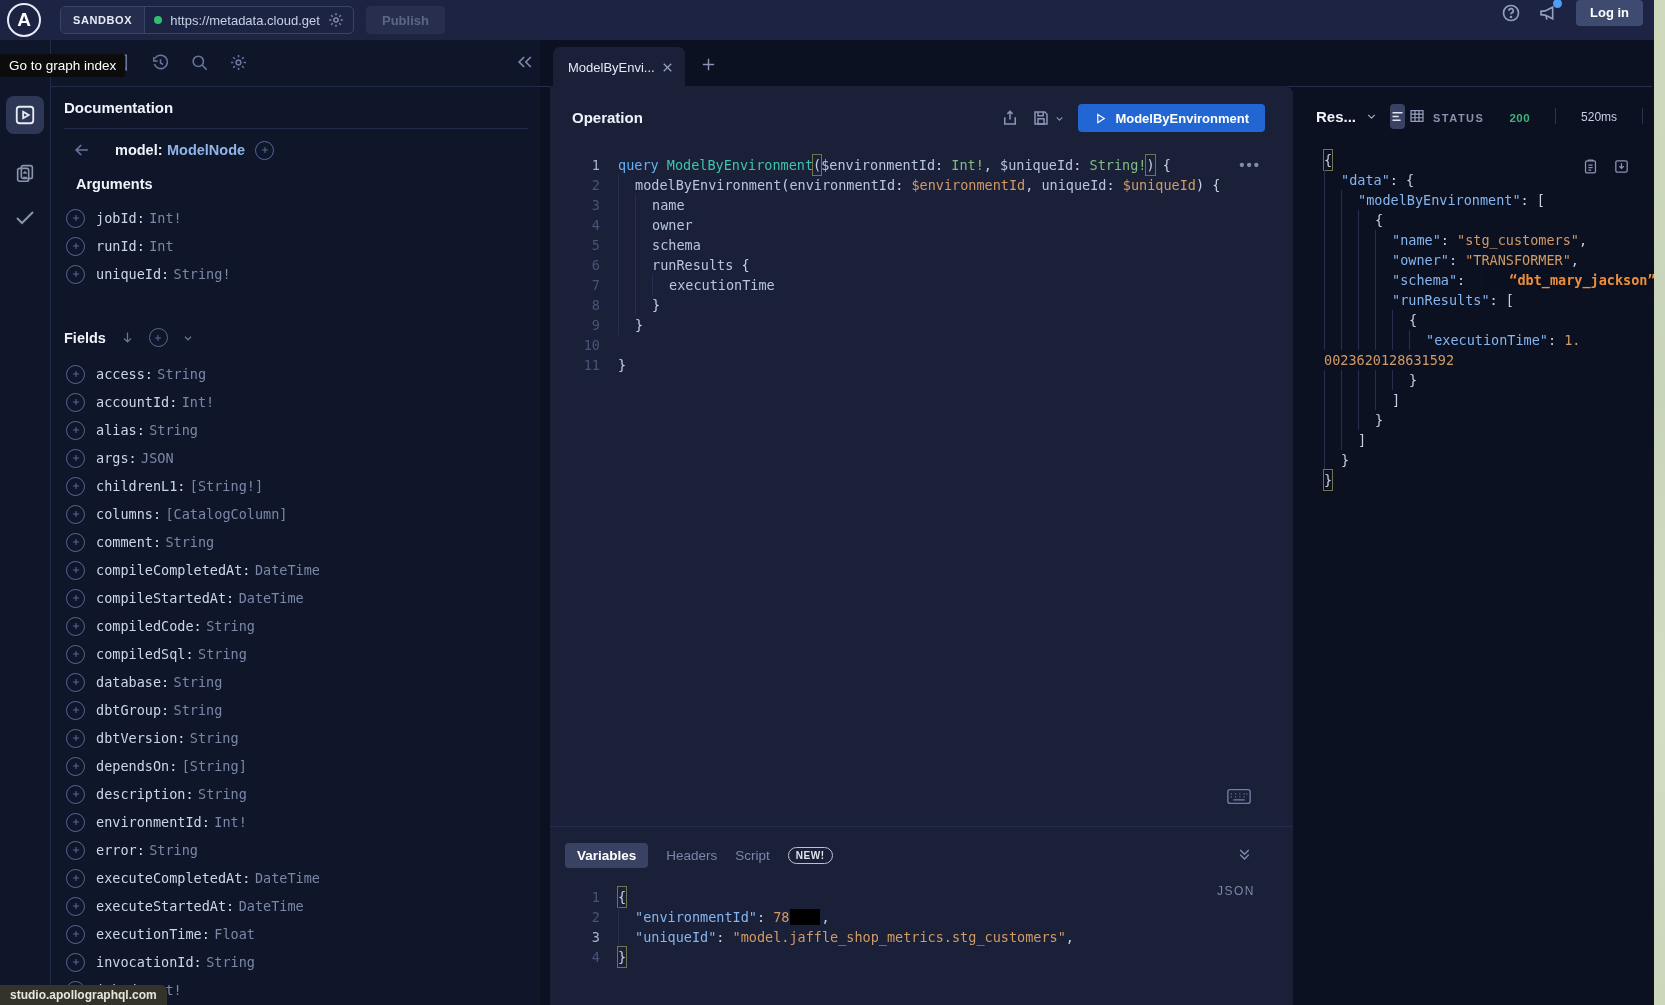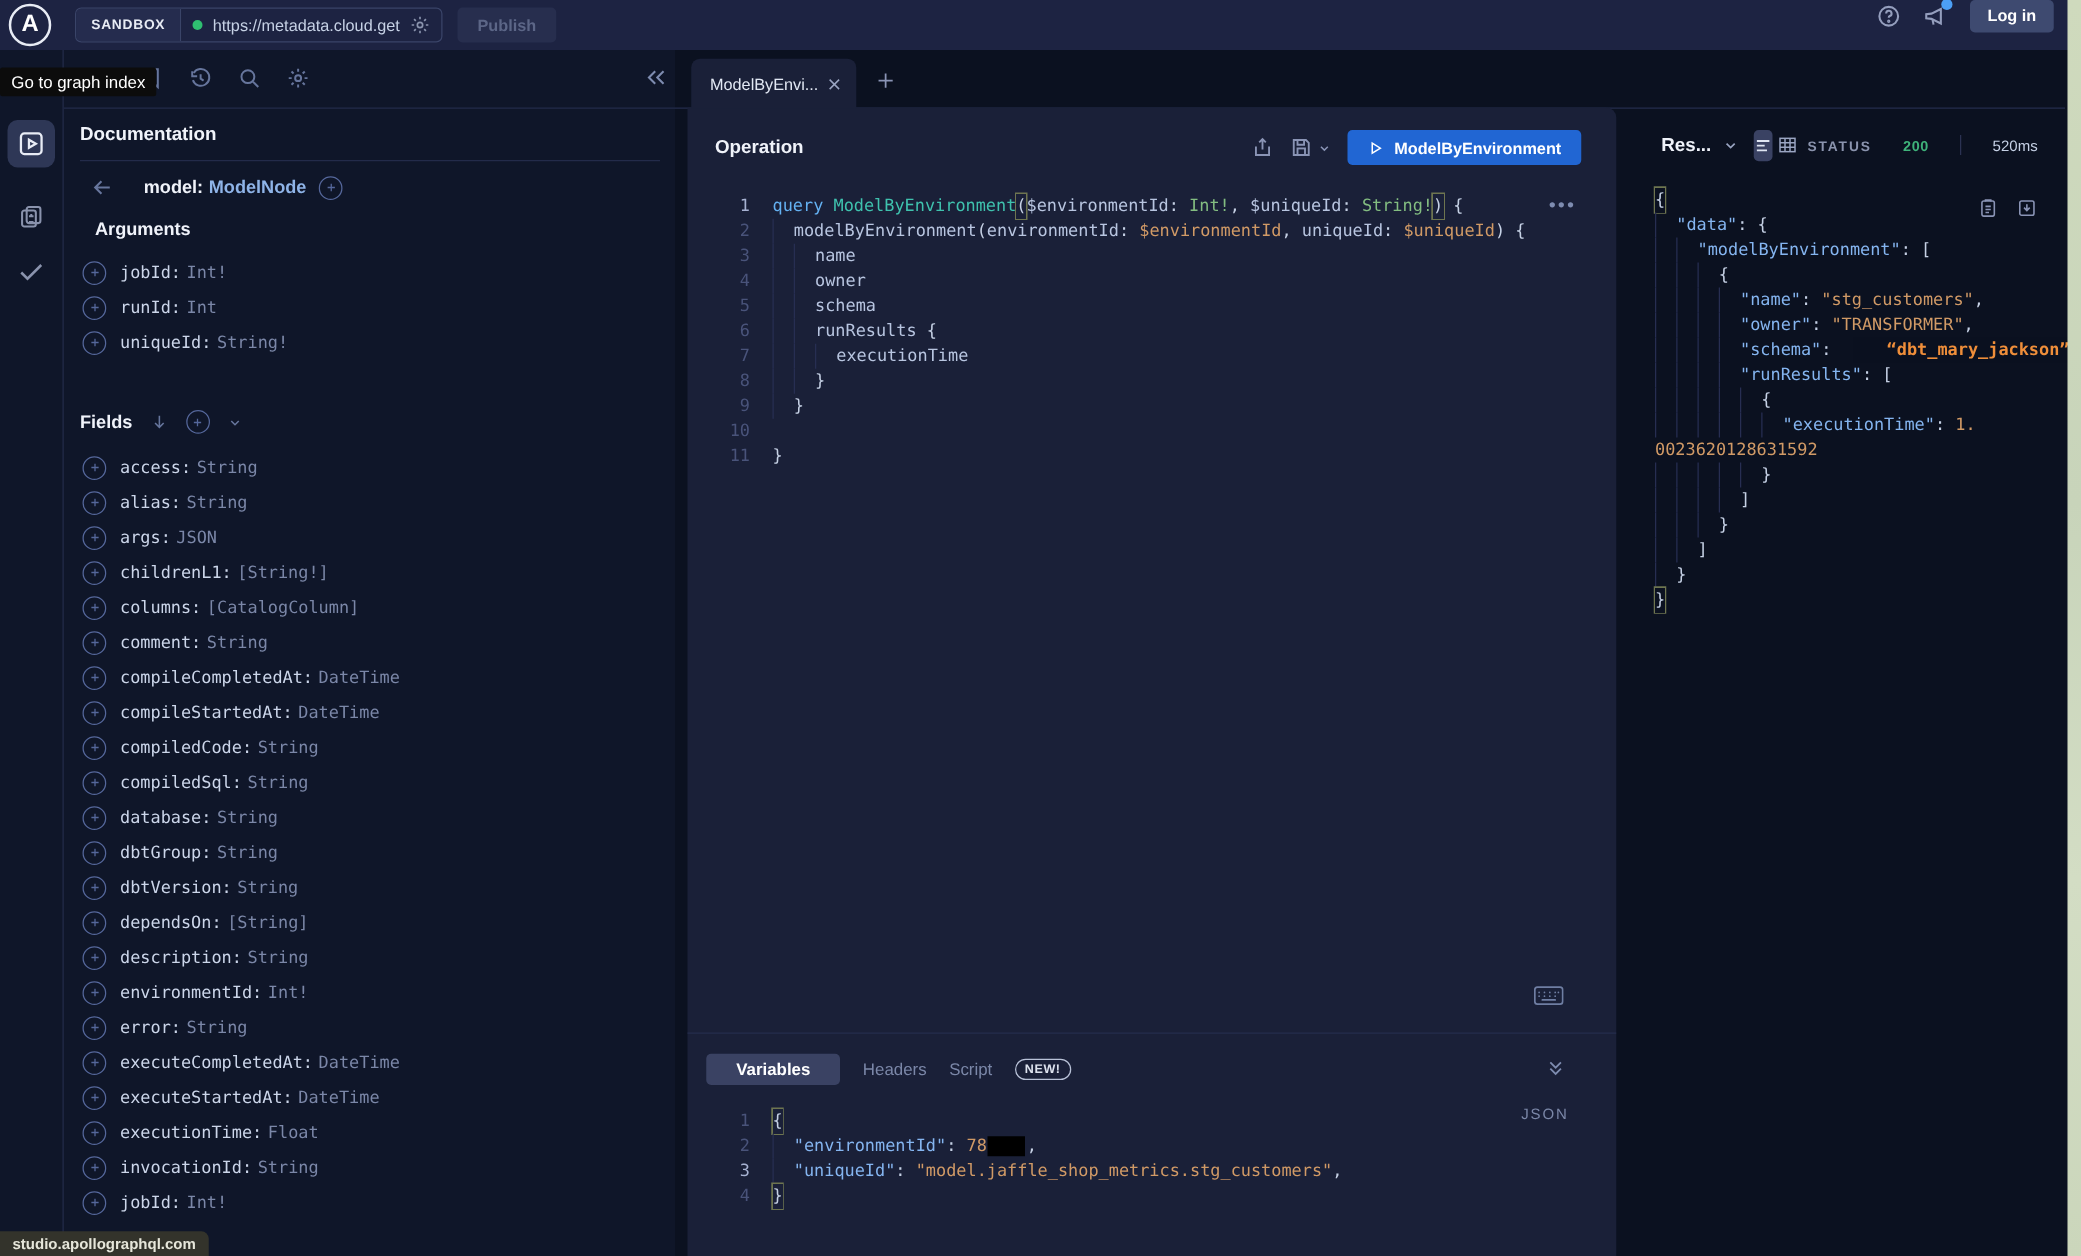--- a/index.html
+++ b/index.html
@@ -98,31 +98,31 @@
   .t-hl{color:#ef8e3a;font-weight:bold;background:#0a101f;padding:3px 14px 3px 26px;margin-left:10px;
         line-height:14px;align-self:center;}
   .t-red{display:inline-block;width:30px;height:16px;background:#000;align-self:center;margin:0 1px;}
 
   .kbd-icon{position:absolute;right:42px;top:702px;color:#6f7ea3;}
   .card-divider{position:absolute;left:0;top:740px;width:100%;height:1px;background:#252c4c;}
 
   
   .vars-tabs{position:absolute;left:15px;top:757px;display:flex;align-items:center;gap:18px;}
   .vtab-sel{background:#3a4263;border-radius:4px;color:#fff;font-size:13.5px;font-weight:bold;
-            padding:5px 24px;}
+            padding:5px 12px;}
   .vtab{color:#7b87a8;font-size:13.5px;}
   .new-badge{border:1.5px solid #b9c2d8;border-radius:9px;color:#dde2ee;font-size:10px;font-weight:bold;
              padding:2px 7px;letter-spacing:.5px;}
   .vars-collapse{position:absolute;right:40px;top:760px;color:#7e8cb0;}
   .json-label{position:absolute;right:38px;top:798px;color:#7b87a8;font-size:12px;letter-spacing:1.5px;}
 
   
   .resp{position:absolute;left:1300px;top:86px;width:352px;bottom:0;z-index:2;}
   .resp-head{position:absolute;left:0;top:16px;width:100%;height:28px;display:flex;align-items:center;}
-  .resp-title{font-size:15px;font-weight:bold;color:#f0f3fa;margin-left:29px;}
+  .resp-title{font-size:15px;font-weight:bold;color:#f0f3fa;margin-left:16px;}
   .resp-chev{color:#9aa5c2;margin-left:9px;}
   .view-btn{width:30px;height:25px;border-radius:4px;display:flex;align-items:center;justify-content:center;
             color:#9aa5c2;margin-left:12px;}
   .view-btn.sel{background:#3a4263;color:#dfe5f2;}
   .resp-stats{display:flex;align-items:flex-end;margin-left:8px;gap:25px;}
   .stat-label{font-size:11px;letter-spacing:1.5px;color:#8a93ad;font-weight:bold;}
   .stat-200{font-size:11.5px;color:#3fb37a;font-weight:bold;letter-spacing:.5px;}
   .stat-sep{width:1px;height:16px;background:#2b3252;}
   .stat-val{font-size:12px;color:#c6d1e5;}
   .resp-actions{position:absolute;right:22px;top:72px;display:flex;gap:14px;color:#8a94b5;}
@@ -297,20 +297,28 @@
     </span>
   </div>
   <div class="doc-rows" style="top:320px" id="fields-list">
       <div class="doc-row">
         <span class="pluscircle">
           <svg width="10" height="10" viewBox="0 0 24 24" fill="none" stroke="currentColor" stroke-width="2.5">
             <path d="M12 5v14M5 12h14"></path>
           </svg>
         </span>
         <span><span class="fname">access:</span> <span class="ftype">String</span></span>
+      </div>
+      <div class="doc-row">
+        <span class="pluscircle">
+          <svg width="10" height="10" viewBox="0 0 24 24" fill="none" stroke="currentColor" stroke-width="2.5">
+            <path d="M12 5v14M5 12h14"></path>
+          </svg>
+        </span>
+        <span><span class="fname">accountId:</span> <span class="ftype">Int!</span></span>
       </div>
       <div class="doc-row">
         <span class="pluscircle">
           <svg width="10" height="10" viewBox="0 0 24 24" fill="none" stroke="currentColor" stroke-width="2.5">
             <path d="M12 5v14M5 12h14"></path>
           </svg>
         </span>
         <span><span class="fname">alias:</span> <span class="ftype">String</span></span>
       </div>
       <div class="doc-row">

